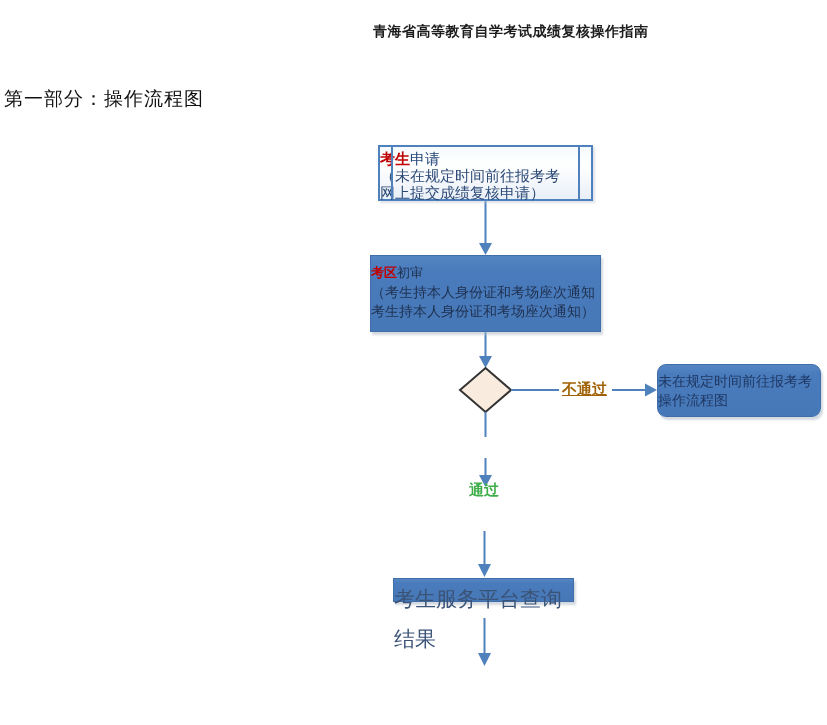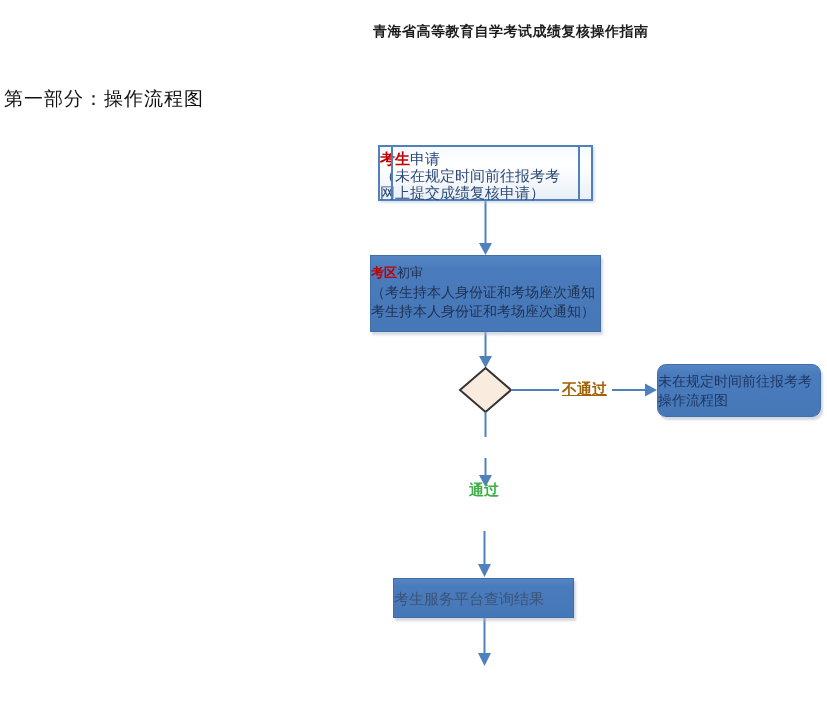--- a/index.html
+++ b/index.html
@@ -41,21 +41,21 @@
     background:linear-gradient(to bottom,#5585c3,#4a7cbd 18%,#4678b8);
     border:1px solid #3f6ea9;
     box-shadow:2px 3px 2px rgba(176,186,201,0.55);
   }
   .node-district{left:370px;top:255px;width:231px;height:77px;padding-top:7px;}
   .node-district .node-title{font-size:13px;line-height:20px;}
   .node-district .node-note{font-size:14px;color:#1f3150;line-height:19px;white-space:nowrap;}
   .node-fail{left:657px;top:364px;width:164px;height:53px;padding-top:7px;border-radius:9px;}
   .node-fail .node-line{font-size:14px;color:#1f3864;line-height:19px;}
   .node-provincial{left:420px;top:487px;width:129px;height:43px;line-height:41px;font-size:16px;}
-  .node-query{left:393px;top:578px;width:181px;height:40px;line-height:40px;font-size:15px;color:#3b5377;}
+  .node-query{left:393px;top:578px;width:181px;height:24px;line-height:40px;font-size:21px;color:#3b5377;}
   .node-notice{left:405px;top:667px;width:160px;height:42px;line-height:42px;font-size:15px;color:#9db0c9;}
   .hl-red{color:#c00000;font-weight:bold;}
   .rest-navy{color:#1f3150;}
   .rest-light{color:#d8e0eb;}
   .edge-label{
     position:absolute;font-size:15px;font-weight:bold;white-space:nowrap;
   }
   .label-fail{left:562px;top:380px;color:#a16207;text-decoration:underline;}
   .label-pass{left:469px;top:438px;color:#3fae49;margin-top:43px;}
   svg.connectors{position:absolute;left:0;top:0;}

